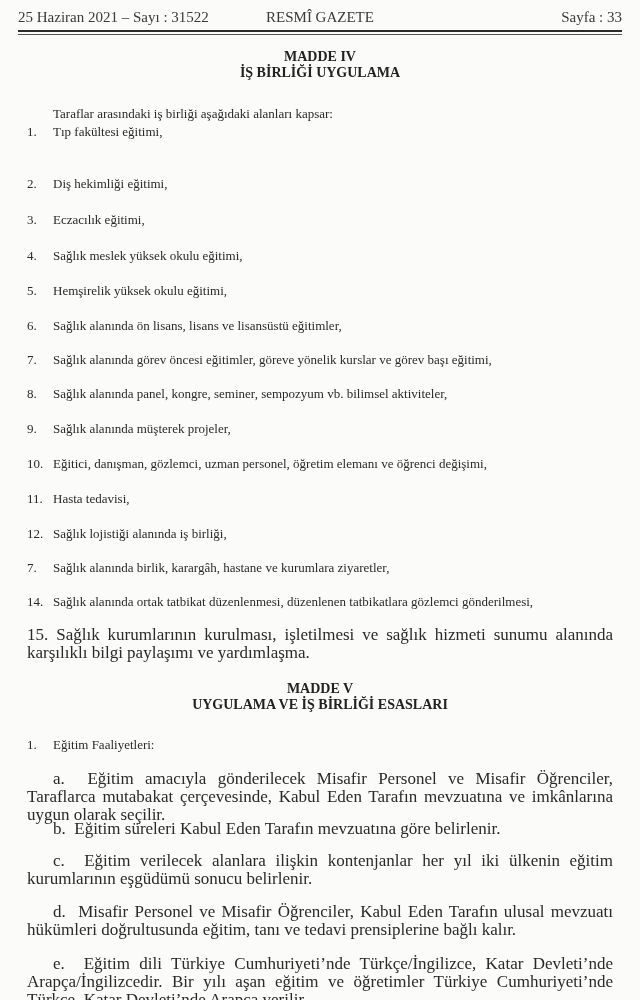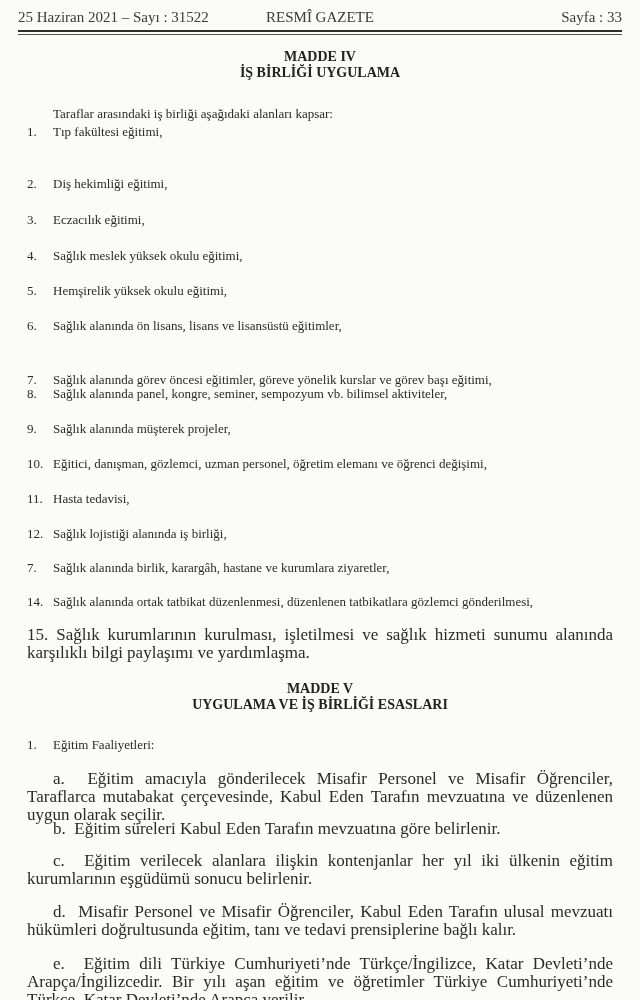--- a/index.html
+++ b/index.html
@@ -53,32 +53,32 @@
 <div class="title" style="top:65px;">İŞ BİRLİĞİ UYGULAMA</div>
 
 <div class="line" style="left:53px; top:106px;">Taraflar arasındaki iş birliği aşağıdaki alanları kapsar:</div>
 
 <div class="line" style="left:27px; top:124px;"><span class="num">1.</span><span>Tıp fakültesi eğitimi,</span></div>
 <div class="line" style="left:27px; top:176px;"><span class="num">2.</span><span>Diş hekimliği eğitimi,</span></div>
 <div class="line" style="left:27px; top:212px;"><span class="num">3.</span><span>Eczacılık eğitimi,</span></div>
 <div class="line" style="left:27px; top:248px;"><span class="num">4.</span><span>Sağlık meslek yüksek okulu eğitimi,</span></div>
 <div class="line" style="left:27px; top:283px;"><span class="num">5.</span><span>Hemşirelik yüksek okulu eğitimi,</span></div>
 <div class="line" style="left:27px; top:318px;"><span class="num">6.</span><span>Sağlık alanında ön lisans, lisans ve lisansüstü eğitimler,</span></div>
-<div class="line" style="left:27px; top:372px;"><span class="num">7.</span><span>Sağlık alanında görev öncesi eğitimler, göreve yönelik kurslar ve görev başı eğitimi,</span></div>
+<div class="line" style="left:27px; top:352px;"><span class="num">7.</span><span>Sağlık alanında görev öncesi eğitimler, göreve yönelik kurslar ve görev başı eğitimi,</span></div>
 <div class="line" style="left:27px; top:386px;"><span class="num">8.</span><span>Sağlık alanında panel, kongre, seminer, sempozyum vb. bilimsel aktiviteler,</span></div>
 <div class="line" style="left:27px; top:421px;"><span class="num">9.</span><span>Sağlık alanında müşterek projeler,</span></div>
 <div class="line" style="left:27px; top:456px;"><span class="num">10.</span><span>Eğitici, danışman, gözlemci, uzman personel, öğretim elemanı ve öğrenci değişimi,</span></div>
 <div class="line" style="left:27px; top:491px;"><span class="num">11.</span><span>Hasta tedavisi,</span></div>
 <div class="line" style="left:27px; top:526px;"><span class="num">12.</span><span>Sağlık lojistiği alanında iş birliği,</span></div>
 <div class="line" style="left:27px; top:560px;"><span class="num">7.</span><span>Sağlık alanında birlik, karargâh, hastane ve kurumlara ziyaretler,</span></div>
 <div class="line" style="left:27px; top:594px;"><span class="num">14.</span><span>Sağlık alanında ortak tatbikat düzenlenmesi, düzenlenen tatbikatlara gözlemci gönderilmesi,</span></div>
 <div class="para" style="top:626px;"><span>15.</span> <span>Sağlık kurumlarının kurulması, işletilmesi ve sağlık hizmeti sunumu alanında karşılıklı bilgi paylaşımı ve yardımlaşma.</span></div>
 
 <div class="title" style="top:681px;">MADDE V</div>
 <div class="title" style="top:697px;">UYGULAMA VE İŞ BİRLİĞİ ESASLARI</div>
 
 <div class="line" style="left:27px; top:737px;"><span class="num">1.</span><span>Eğitim Faaliyetleri:</span></div>
 
-<div class="para" style="top:770px;"><span class="indent"></span><span>a.</span>&nbsp;&nbsp;<span>Eğitim amacıyla gönderilecek Misafir Personel ve Misafir Öğrenciler, Taraflarca mutabakat çerçevesinde, Kabul Eden Tarafın mevzuatına ve düzenlenen uygun olarak seçilir.</span></div>
+<div class="para" style="top:770px;"><span class="indent"></span><span>a.</span>&nbsp;&nbsp;<span>Eğitim amacıyla gönderilecek Misafir Personel ve Misafir Öğrenciler, Taraflarca mutabakat çerçevesinde, Kabul Eden Tarafın mevzuatına ve imkânlarına uygun olarak seçilir.</span></div>
 <div class="para" style="top:820px;"><span class="indent"></span><span>b.</span>&nbsp;&nbsp;<span>Eğitim süreleri Kabul Eden Tarafın mevzuatına göre belirlenir.</span></div>
 <div class="para" style="top:852px;"><span class="indent"></span><span>c.</span>&nbsp;&nbsp;<span>Eğitim verilecek alanlara ilişkin kontenjanlar her yıl iki ülkenin eğitim kurumlarının eşgüdümü sonucu belirlenir.</span></div>
 <div class="para" style="top:903px;"><span class="indent"></span><span>d.</span>&nbsp;&nbsp;<span>Misafir Personel ve Misafir Öğrenciler, Kabul Eden Tarafın ulusal mevzuatı hükümleri doğrultusunda eğitim, tanı ve tedavi prensiplerine bağlı kalır.</span></div>
 <div class="para" style="top:955px;"><span class="indent"></span><span>e.</span>&nbsp;&nbsp;<span>Eğitim dili Türkiye Cumhuriyeti’nde Türkçe/İngilizce, Katar Devleti’nde Arapça/İngilizcedir. Bir yılı aşan eğitim ve öğretimler Türkiye Cumhuriyeti’nde Türkçe, Katar Devleti’nde Arapça verilir.</span></div>
 
 </body></html>

